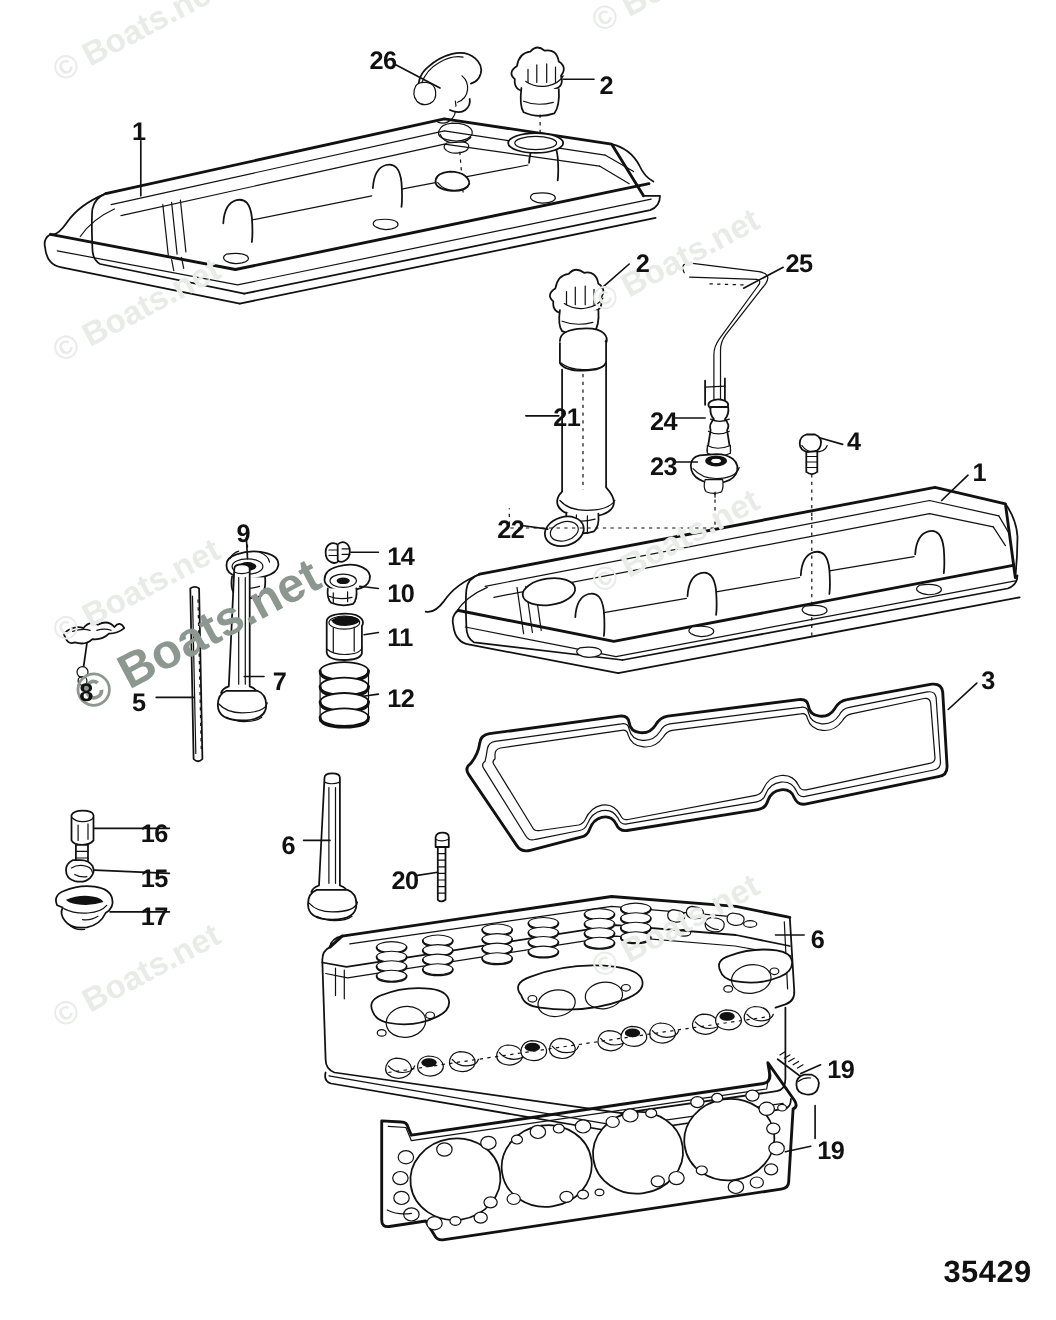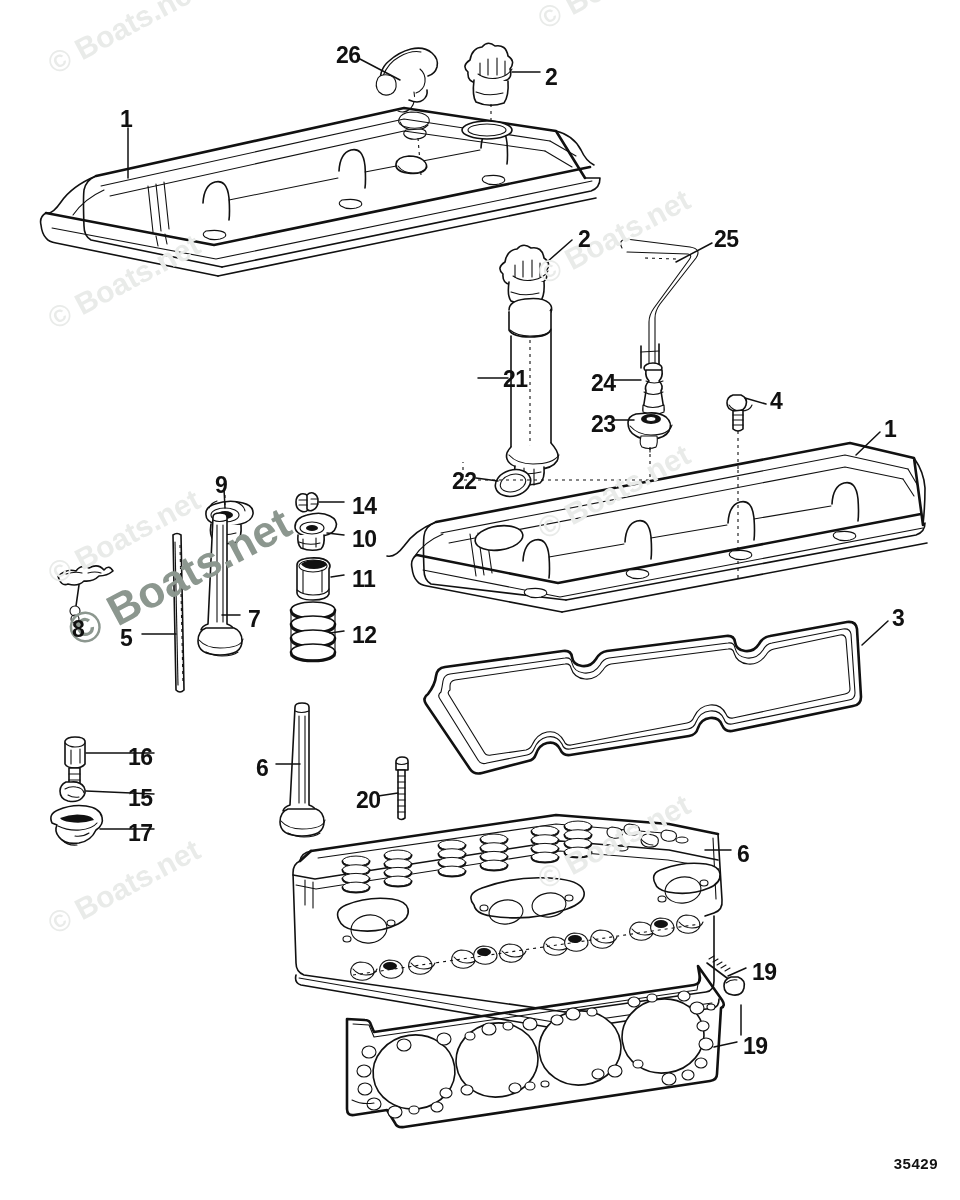--- a/index.html
+++ b/index.html
@@ -13,21 +13,21 @@
   #art{position:absolute;left:0;top:0;}
   #wm{position:absolute;left:0;top:0;pointer-events:none;}
   .callout{
     position:absolute;font-weight:bold;color:#111;
     font-family:"Liberation Sans","DejaVu Sans",sans-serif;
     letter-spacing:-0.5px;line-height:1;white-space:nowrap;
   }
   .c-22{font-size:23px;}
   #diagram-id{
     position:absolute;right:22px;bottom:28px;
-    font-size:15px;font-weight:bold;color:#111;letter-spacing:0.5px;
+    font-size:28px;font-weight:bold;color:#111;letter-spacing:0.5px;
   }
 </style>
 </head>
 <body>
 
 <div id="stage">
 
   <svg id="art" width="960" height="1200" viewBox="0 0 960 1200">
     <defs>
       <style>

